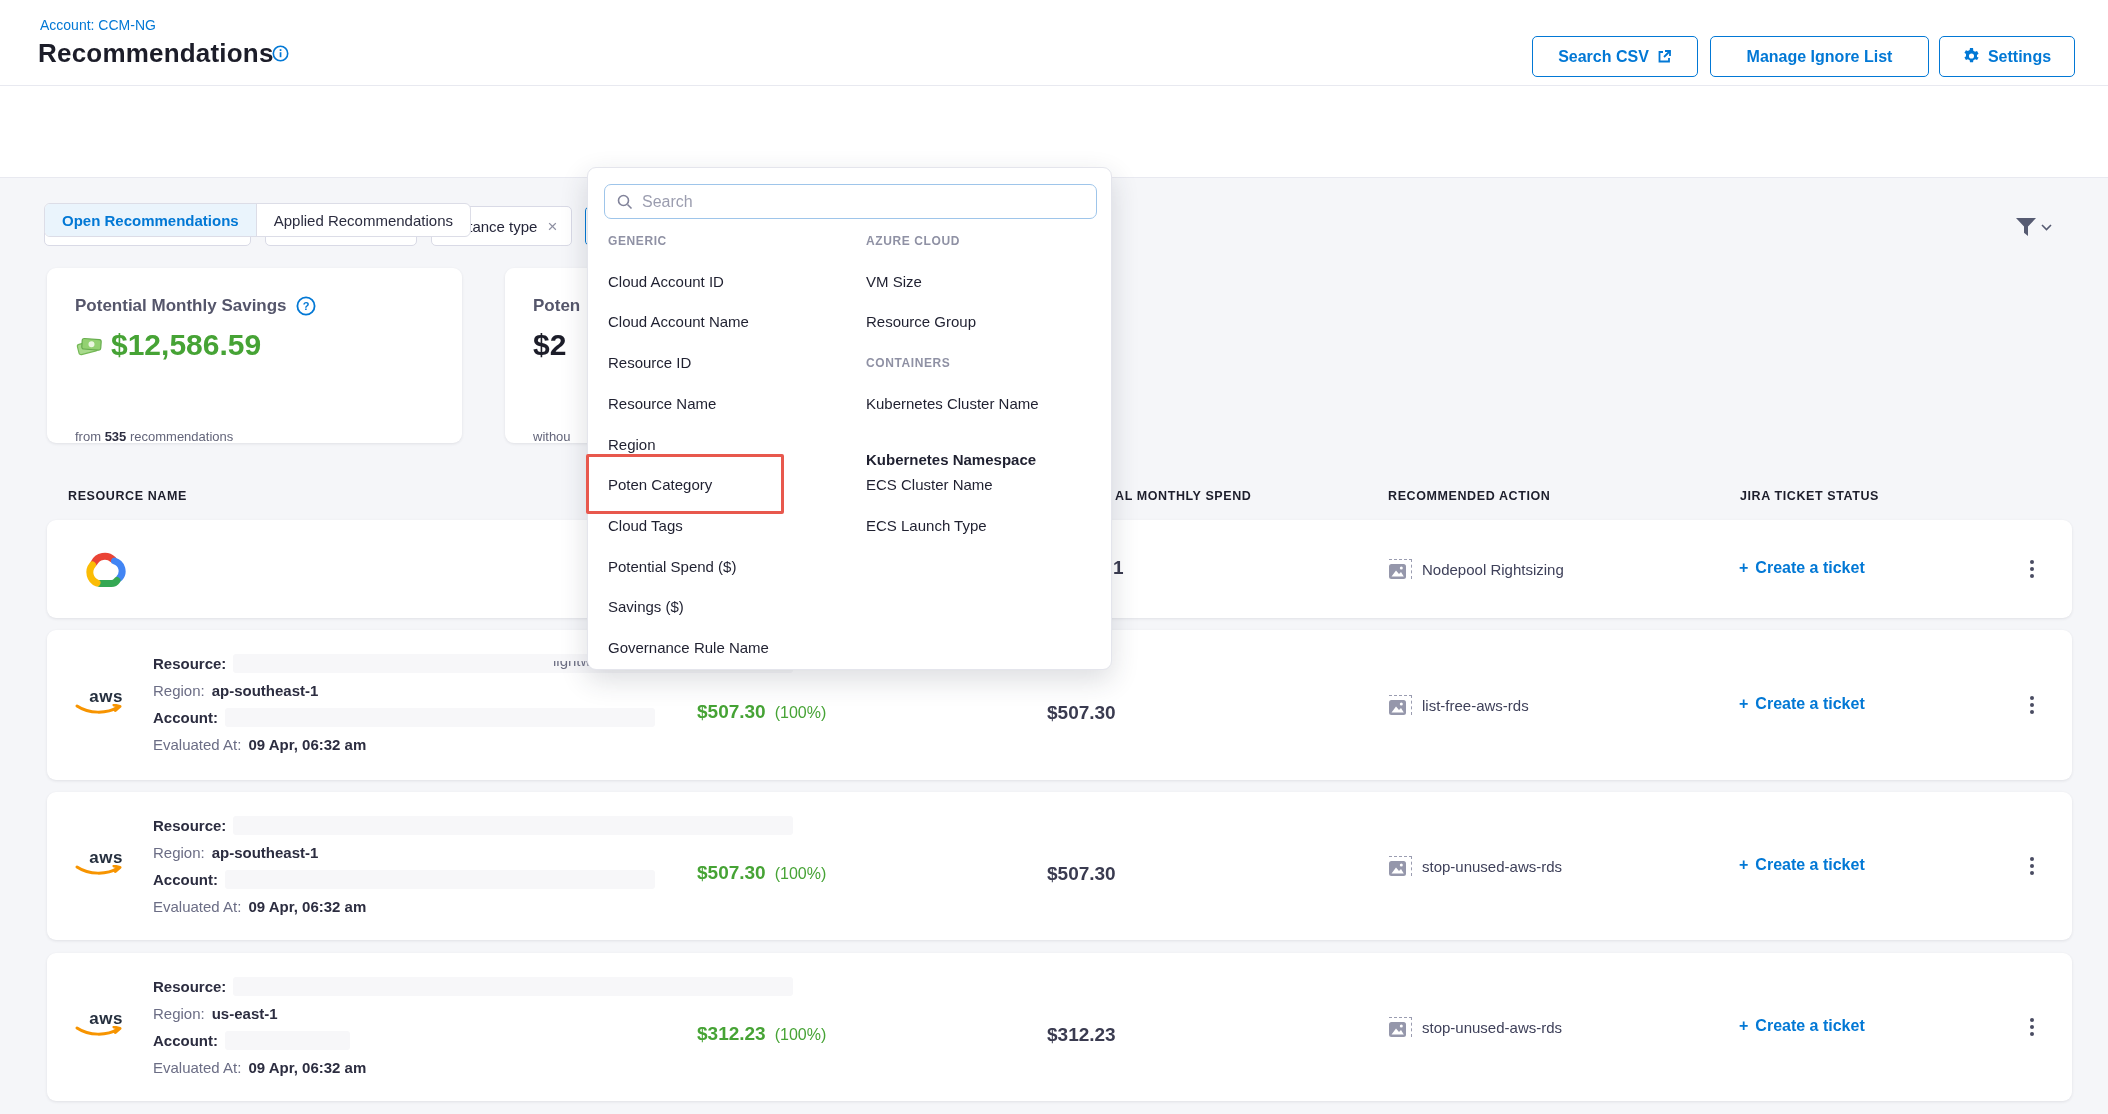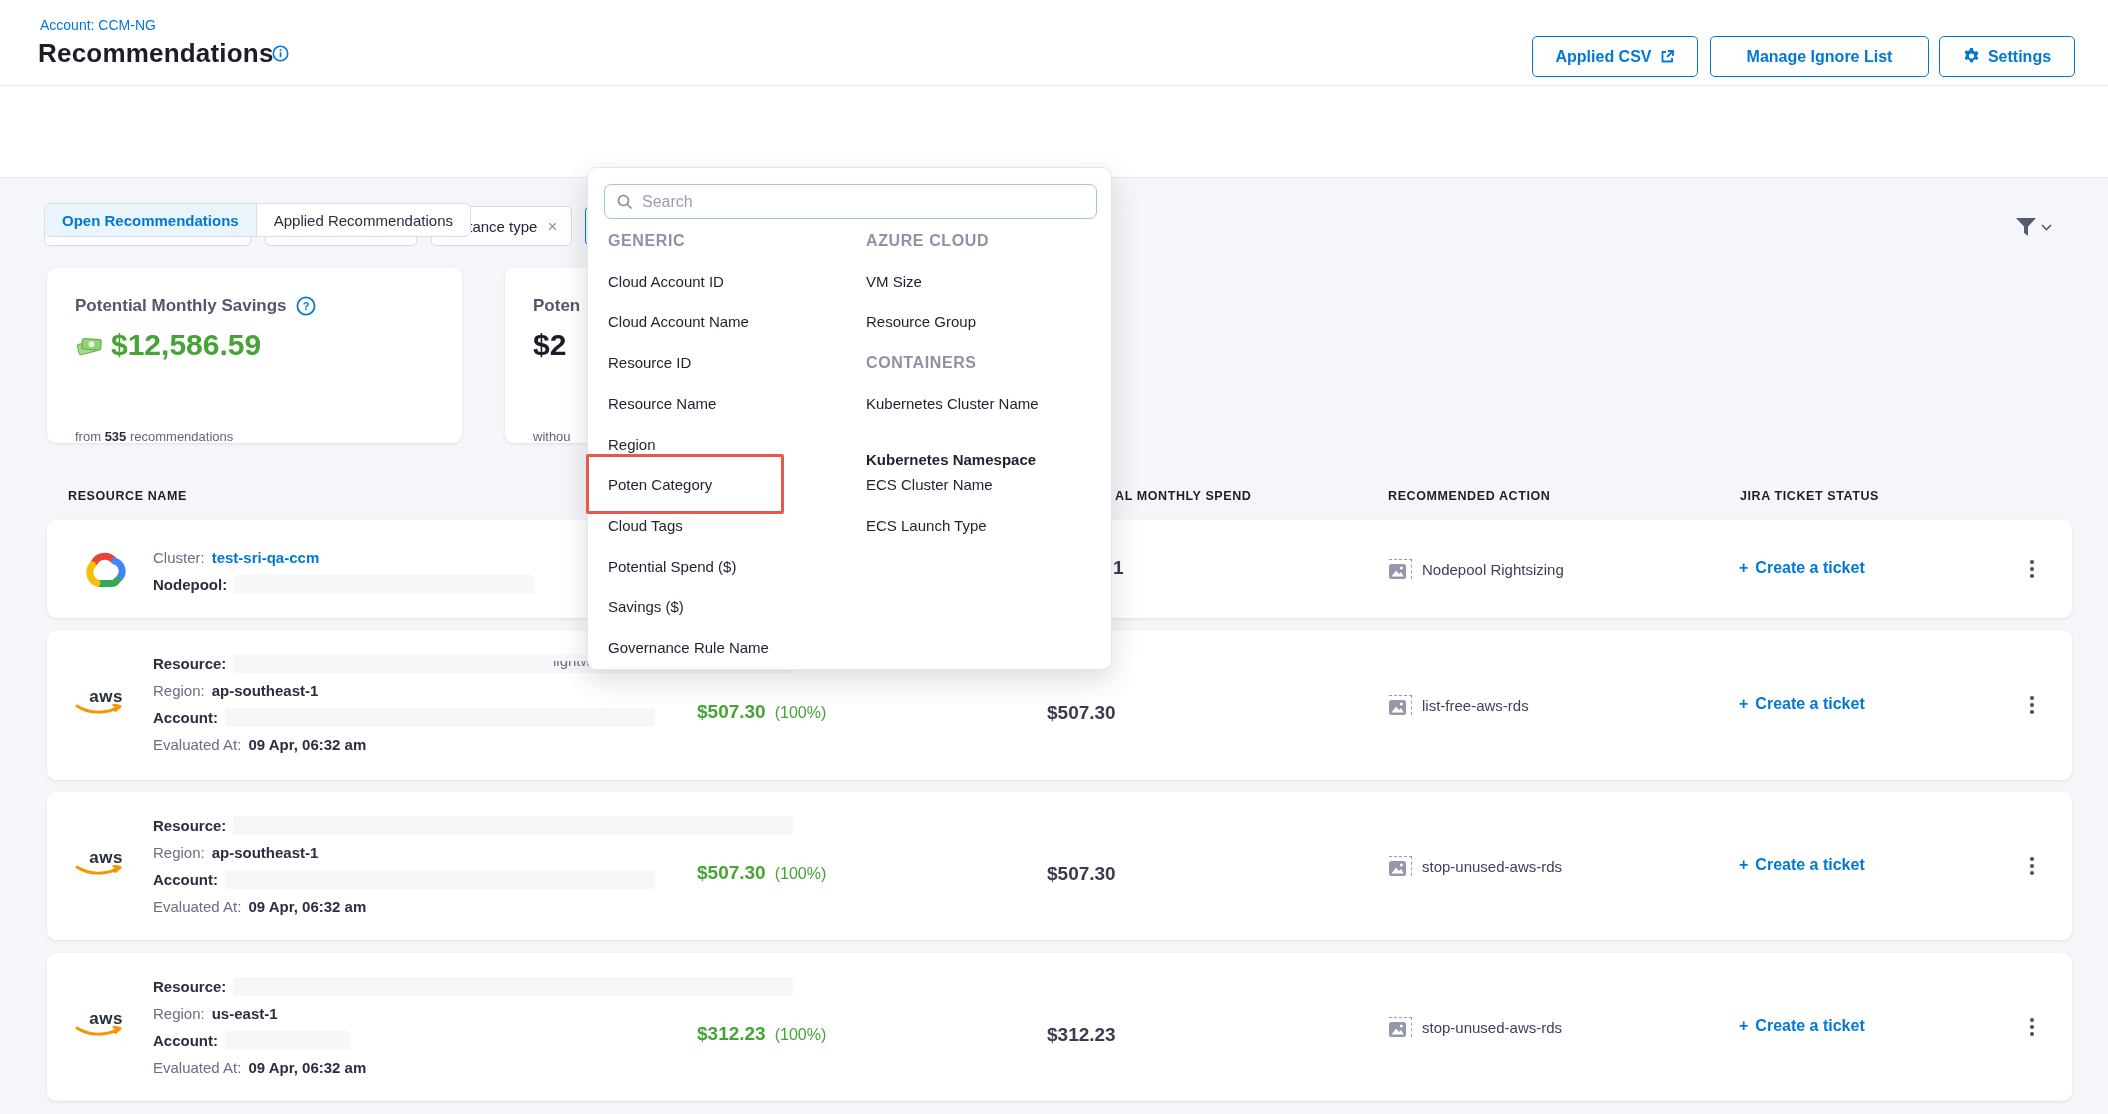--- a/index.html
+++ b/index.html
@@ -67,21 +67,21 @@
   .stray span { display:block; margin-top:-9px; font-size:15px; color:#6d6f84; }
 
   
   .panel { position:absolute; left:587px; top:167px; width:525px; height:503px; background:#fff; border:1px solid #e4e5ec;
            border-radius:9px; box-shadow:0 10px 28px rgba(40,41,61,.16); z-index:10; }
   .searchwrap { position:absolute; left:16px; top:16px; width:493px; height:35px; border:1.5px solid #9ec5ea; border-radius:7px;
            display:flex; align-items:center; gap:9px; padding:0 12px; background:#fff; }
   .searchwrap input { border:none; outline:none; font-size:16px; color:#2c2d40; width:100%; font-family:"Liberation Sans",sans-serif; }
   .searchwrap input::placeholder { color:#9b9daf; }
   .dd-row { position:absolute; height:41px; display:flex; align-items:center; }
-  .dd-head { font-size:16px; font-weight:700; letter-spacing:.6px; color:#8f91a4; }
+  .dd-head { font-size:12px; font-weight:700; letter-spacing:.6px; color:#8f91a4; }
   .dd-item { font-size:15px; color:#1f2030; cursor:pointer; width:230px; }
   .dd-col-l { left:20px; } .dd-col-r { left:278px; }
   .ddhl { position:absolute; left:-2px; width:198px; height:60px; border:3px solid #e8584d; border-radius:2px; z-index:12; pointer-events:none; }
 
   svg { display:block; }
   .awswrap { position:absolute; display:flex; flex-direction:column; align-items:flex-end; width:52px; }
   .awstxt { font-size:17px; font-weight:800; color:#252f3e; letter-spacing:.5px; line-height:15px; }
 </style>
 </head>
 <body>
@@ -94,21 +94,21 @@
     <span class="account-link">Account: CCM-NG</span>
     <span class="page-title">Recommendations</span>
     <span class="title-info">
       <svg width="17" height="17" viewBox="0 0 17 17">
           <circle cx="8.5" cy="8.5" r="7.2" fill="none" stroke="#0278d5" stroke-width="1.6"></circle>
           <rect x="7.7" y="7.2" width="1.7" height="5" fill="#0278d5"></rect>
           <rect x="7.7" y="4.2" width="1.7" height="1.8" fill="#0278d5"></rect>
         </svg>
     </span>
     <div class="hbtn export">
-      <span>Applied CSV</span>
+      <span>Search CSV</span>
       <span>
         <svg width="15" height="15" viewBox="0 0 15 15" fill="none" stroke="#0278d5" stroke-width="1.8">
             <path d="M6 3 H2.5 V12.5 H12 V9"></path>
             <path d="M8 2 H13 V7"></path>
             <path d="M13 2 L7 8"></path>
           </svg>
       </span>
     </div>
     <div class="hbtn manage">
       <span>Manage Ignore List</span>
@@ -220,30 +220,20 @@
   <div id="rows">
       <div class="rowcard" style="top: 520px; height: 98px;">
         <span style="position: absolute; left: 34px; top: 29px;">
           <svg width="46" height="40" viewBox="0 0 46 40">
             <path d="M13 14 A 12 12 0 0 1 32 10.5" fill="none" stroke="#ea4335" stroke-width="7" stroke-linecap="round"></path>
             <path d="M33.5 12 A 10.5 10.5 0 0 1 38.5 29" fill="none" stroke="#4285f4" stroke-width="7" stroke-linecap="round"></path>
             <path d="M36 31.5 A 7 7 0 0 1 30 34.5 L 19 34.5" fill="none" stroke="#34a853" stroke-width="7" stroke-linecap="round"></path>
             <path d="M16 34 A 11.5 11.5 0 0 1 11.5 16" fill="none" stroke="#fbbc05" stroke-width="7" stroke-linecap="round"></path>
           </svg>
         </span>
-        <div class="info" style="top: 27px;">
-          <div class="line">
-            <span class="lab">Cluster:</span>
-            <span class="vlink">test-sri-qa-ccm</span>
-          </div>
-          <div class="line">
-            <span class="val">Nodepool:</span>
-            <span class="redact" style="width: 300px;"></span>
-          </div>
-        </div>
         <div class="spend" style="left: 1066px; top: 37px;">1</div>
         <div class="action" style="top: 39px;">
           <span class="imgic">
             <svg width="17" height="15" viewBox="0 0 17 15">
               <rect x="0" y="0" width="17" height="15" rx="2.5" fill="#9597ab"></rect>
               <path d="M2.5 12.5 L7 6.5 L10 10 L12 8 L14.8 12.5 Z" fill="#fff"></path>
               <circle cx="12.3" cy="4" r="1.5" fill="#fff"></circle>
             </svg>
           </span>
           <span>Nodepool Rightsizing</span>

